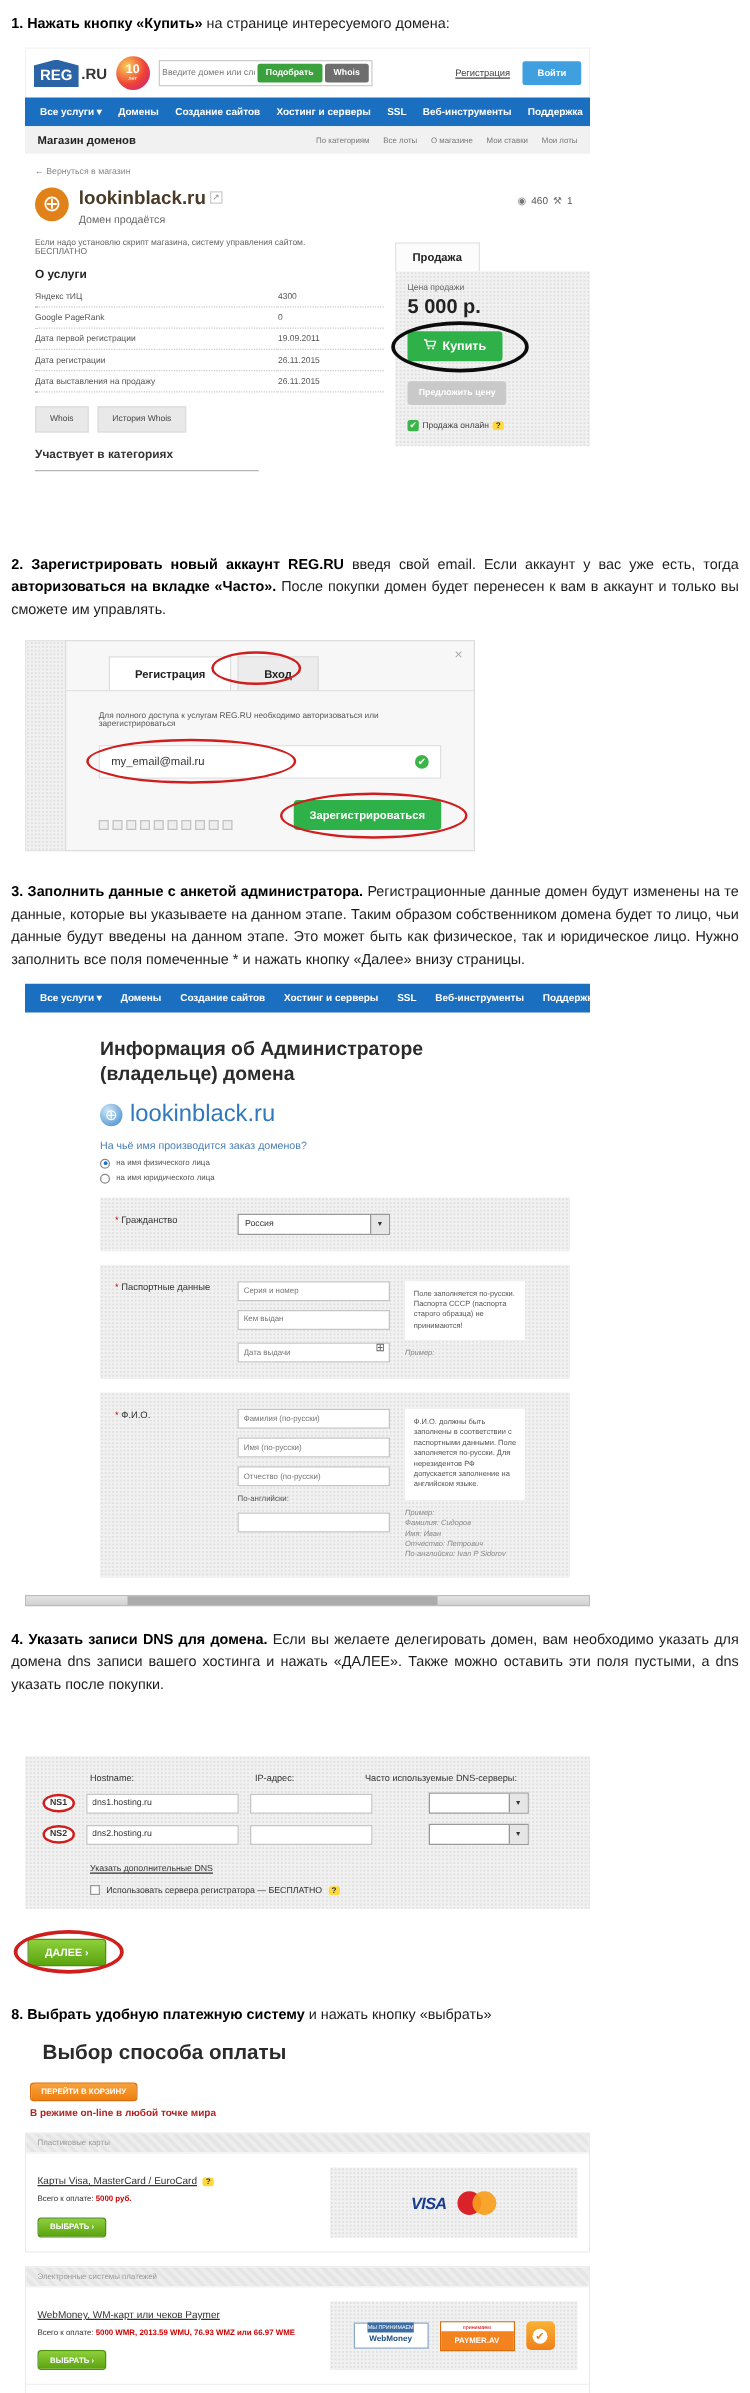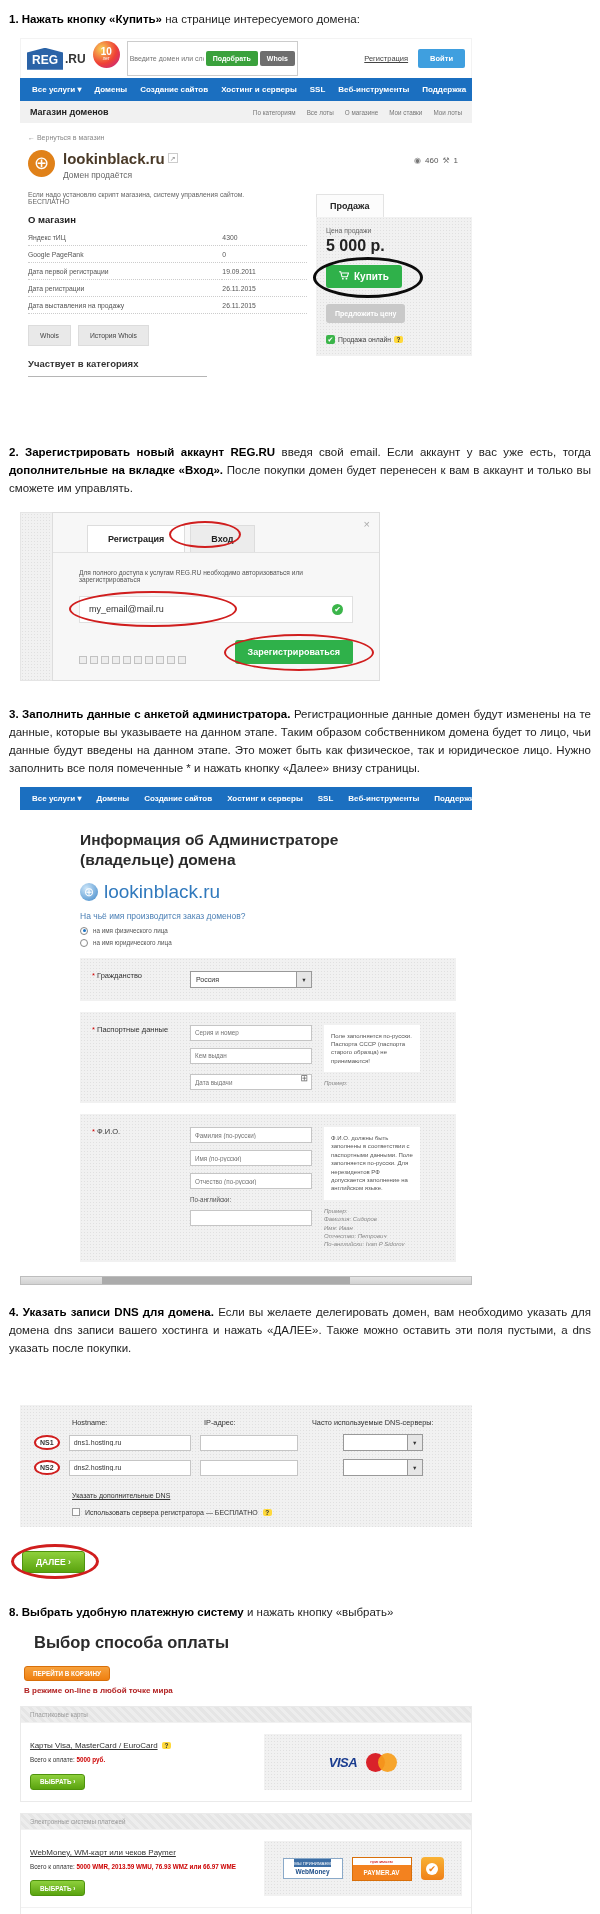--- a/index.html
+++ b/index.html
@@ -4,21 +4,21 @@
 <style>
 *{box-sizing:border-box;margin:0;padding:0}
 body{width:600px;font-family:"Liberation Sans",sans-serif;background:#fff;color:#333}
 .para{margin:10px 9px;font-size:11.5px;line-height:1.58;text-align:justify;color:#1d1d1d}
 .para b{color:#000}
 .shot{margin-left:20px;width:452px;position:relative}
 .dotty{background-color:#f1f1f1;background-image:radial-gradient(#e0e0e0 0.8px,transparent 0.9px);background-size:3px 3px}
 .qh{background:#ffd93b;font-size:6.5px;padding:0 2.5px;border-radius:2px;color:#333;font-weight:bold}
 .rell{position:absolute;border:2.5px solid #d01e1e;border-radius:50%;pointer-events:none}
 
-.reghead{display:flex;height:40px;padding:2px 6px;gap:7px;border:1px solid #f3f3f3;border-bottom:none}
+.reghead{display:flex;align-items:center;height:40px;padding:2px 6px;gap:7px;border:1px solid #f3f3f3;border-bottom:none}
 .logo{display:flex;align-items:center}
 .logo-house{background:#2b63a7;color:#fff;font-weight:bold;font-size:12px;padding:5px 5px 3px;clip-path:polygon(50% 0,100% 22%,100% 100%,0 100%,0 22%)}
 .logo-ru{color:#333;font-weight:bold;font-size:12px;margin-left:2px}
 .anniv{width:27px;height:27px;border-radius:50%;background:radial-gradient(circle at 32% 30%,#f7d154,#ef4136 55%,#c7267f 90%);color:#fff;font-weight:bold;font-size:10px;display:flex;align-items:center;justify-content:center;flex-direction:column;line-height:1}
 .anniv small{font-size:4.5px;font-weight:normal}
 .search{display:flex;align-items:center;border:1px solid #ccc;background:#fff;padding:2px;gap:2px}
 .search input{border:none;outline:none;font-size:7px;width:74px;color:#777}
 .btn-pick{background:#3aa13c;color:#fff;font-size:7px;font-weight:bold;border:none;padding:4px 7px;border-radius:2px}
 .btn-whois{background:#6e6e6e;color:#fff;font-size:7px;font-weight:bold;border:none;padding:4px 7px;border-radius:2px}
 .auth{margin-left:auto;display:flex;align-items:center;gap:10px}
@@ -103,21 +103,21 @@
 .selbtn{width:15px;height:100%;background:#e6e6e6;border-left:1px solid #999;font-size:5.5px;text-align:center;line-height:16px;color:#333}
 .daterow{position:relative}
 .calic{position:absolute;right:4px;top:2.5px;font-size:9px;color:#666}
 .hscroll{height:9px;background:linear-gradient(#e3e3e3,#d2d2d2);border:1px solid #bdbdbd;margin-top:14px;width:452px}
 .hthumb{height:100%;width:55%;margin-left:18%;background:#ababab}
 
 .shot4{margin-top:48px}
 .dnspanel{padding:13px 14px 11px;width:452px}
 .dnshead{display:flex;font-size:7.3px;color:#333;margin-bottom:7px}
 .dh1{margin-left:38px;width:132px}
-.dh2{width:108px}
+.dh2{width:88px}
 .dnsrow{display:flex;align-items:center;margin-bottom:8px;gap:9px}
 .nsbadge{font-size:7px;font-weight:bold;color:#333;border:2px solid #d01e1e;border-radius:50%;padding:2px 4px;background:#fff}
 .inhost{width:122px;height:16px;border:1px solid #c5c5c5;font-size:7px;padding:0 4px;color:#333;background:#fff}
 .inip{width:98px;height:16px;border:1px solid #c5c5c5;background:#fff}
 .dnssel{width:80px;margin-left:36px}
 .dnsmore{font-size:7px;color:#333;text-decoration:underline;margin:3px 0 9px 38px;display:inline-block;cursor:pointer}
 .dnschk{display:flex;align-items:center;gap:5px;font-size:7px;color:#333;margin-left:38px;cursor:pointer}
 .cb{width:8px;height:8px;border:1px solid #999;background:#fdfdfd;display:inline-block}
 .daleewrap{margin:24px 0 0 2px}
 .btn-lime{background:linear-gradient(#8ed03c,#5aa30f);border:1px solid #4e930d;border-radius:3px;color:#fff;font-weight:bold}
@@ -209,21 +209,21 @@
     <span class="stats">
       <span class="icn">◉</span>
           <span>460</span>
       <span class="icn">⚒</span>
           <span>1</span>
     </span>
   </div>
   <div class="cols">
     <div class="leftcol">
       <div class="notetxt">Если надо установлю скрипт магазина, систему управления сайтом. БЕСПЛАТНО</div>
-      <div class="h-sec">О магазин</div>
+      <div class="h-sec">О услуги</div>
       <table class="props">
         <tbody>
               <tr>
                 <td>Яндекс тИЦ</td>
                 <td class="v">4300</td>
               </tr>
         <tr>
                 <td>Google PageRank</td>
                 <td class="v">0</td>
               </tr>
@@ -269,21 +269,21 @@
         <div class="online">
           <span class="chk-green">✔</span>
           <span>Продажа онлайн</span>
           <span class="qh">?</span>
         </div>
       </div>
     </div>
   </div>
 </div>
 
-<p class="para" style="margin-top:66px"><b>2. Зарегистрировать новый аккаунт REG.RU</b><span> введя свой email. Если аккаунт у вас уже есть, тогда </span><b>дополнительные на вкладке «Вход».</b><span> После покупки домен будет перенесен к вам в аккаунт и только вы сможете им управлять.</span></p>
+<p class="para" style="margin-top:66px"><b>2. Зарегистрировать новый аккаунт REG.RU</b><span> введя свой email. Если аккаунт у вас уже есть, тогда </span><b>авторизоваться на вкладке «Часто».</b><span> После покупки домен будет перенесен к вам в аккаунт и только вы сможете им управлять.</span></p>
 
 <div class="shot shot2">
   <div class="backdrop dotty"></div>
   <div class="modal">
     <span class="mclose">×</span>
     <div class="mtabs">
       <span class="mtab active">Регистрация</span>
       <span class="mtab">Вход</span>
       <span class="rell el-vhod"></span>
     </div>

